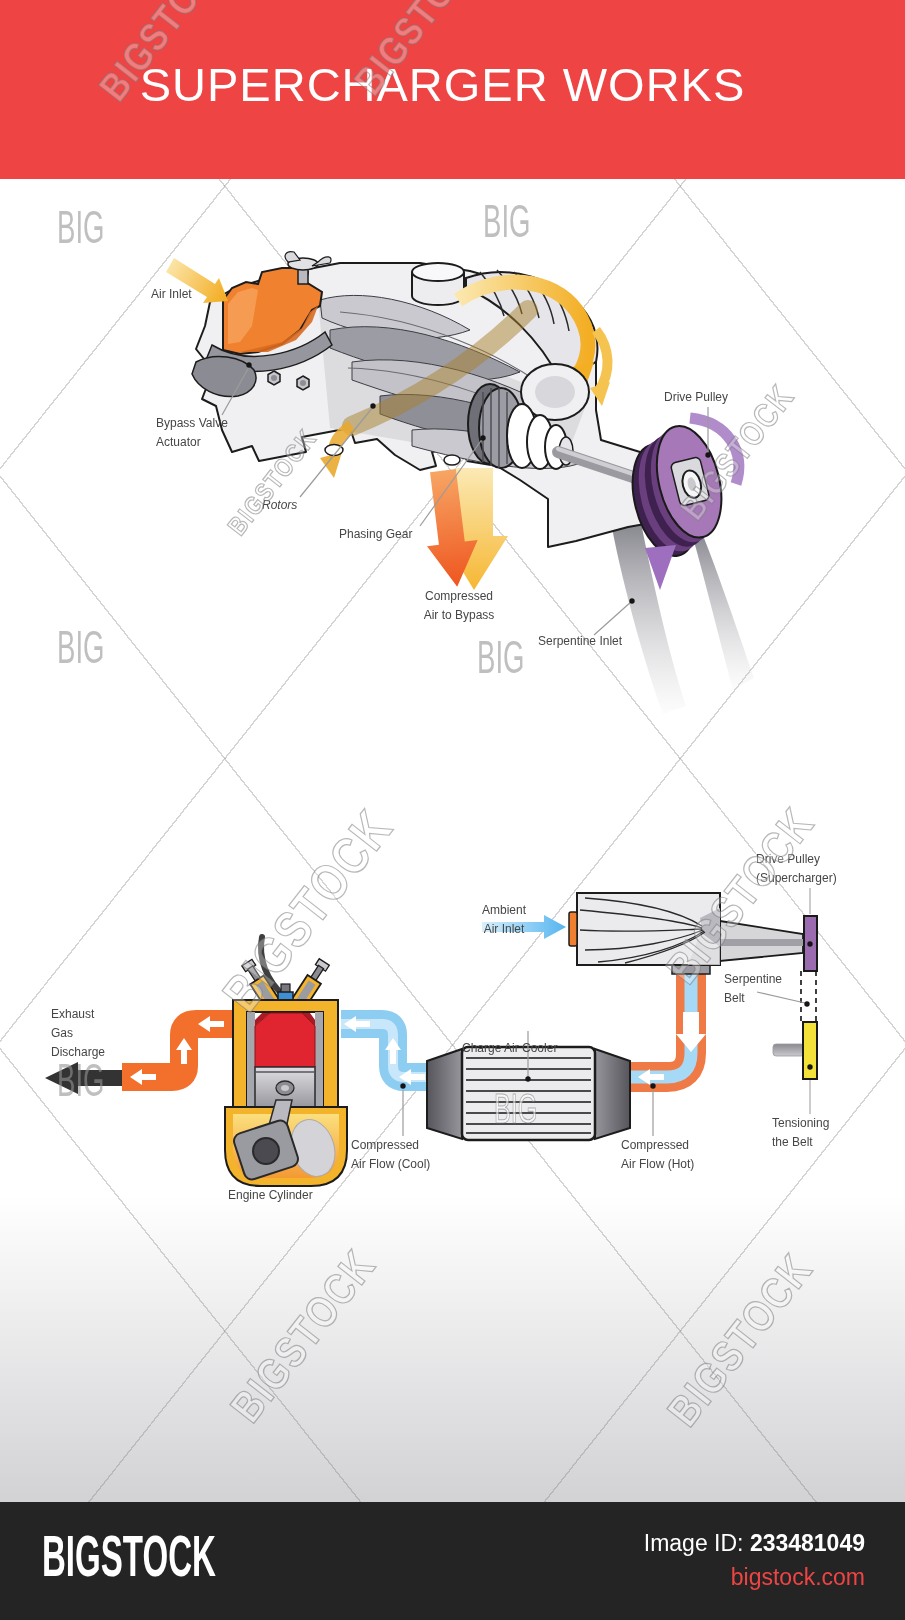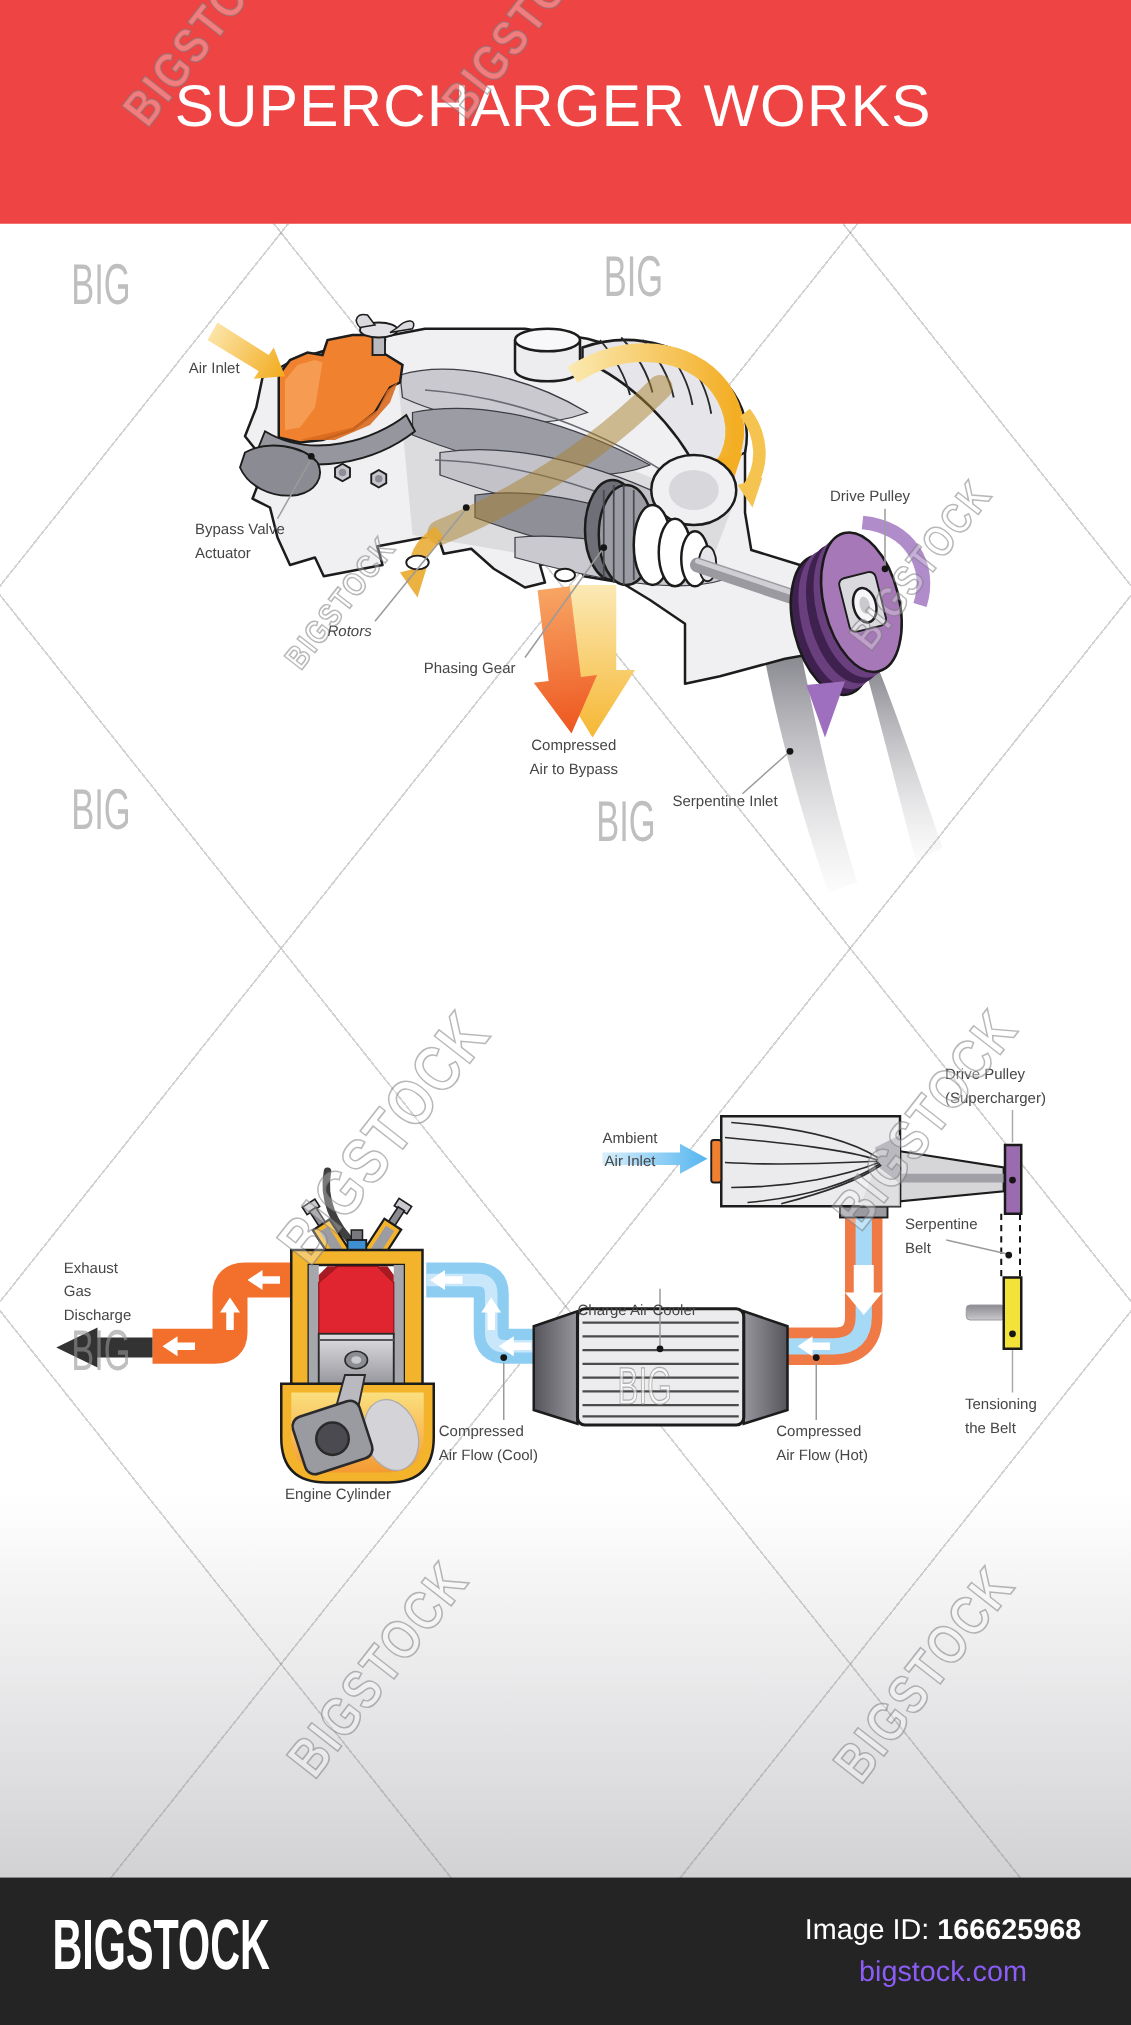--- a/index.html
+++ b/index.html
@@ -28,21 +28,21 @@
   .wm-bs{position:absolute;z-index:5;width:260px;text-align:center;font-weight:700;line-height:1;
          letter-spacing:2px;color:rgba(255,255,255,.30);-webkit-text-stroke:1.3px rgba(118,118,122,.52);
          transform:rotate(-52deg) scaleX(.82);transform-origin:center;pointer-events:none;}
   
   .footer{position:absolute;left:0;top:1502px;width:905px;height:118px;background:#242424;z-index:6;}
   .brand{position:absolute;left:42px;top:26px;color:#ffffff;font-size:57px;line-height:1;font-weight:700;
          letter-spacing:0px;transform:scale(.58,1);transform-origin:left top;}
   .foot-right{position:absolute;right:40px;top:28px;text-align:right;color:#ffffff;}
   .fr1{font-size:23px;}
   .fr1 b{font-weight:700;}
-  .fr2{font-size:23px;color:#8b5cf6;margin-top:7px;text-align:center;}
+  .fr2{font-size:23px;color:#ef4444;margin-top:7px;}
 </style>
 </head>
 <body>
 
 <div id="canvas">
 
   <div class="bottom-fade"></div>
   <div class="diag-lines"></div>
 
   <svg class="art" width="905" height="1620" viewBox="0 0 905 1620">
@@ -406,19 +406,19 @@
   </div>
   <div class="lbl" style="left:772px;top:1114px;">
     <div>Tensioning</div>
     <div>the Belt</div>
   </div>
 
   <div class="footer">
     <div class="brand">BIGSTOCK</div>
     <div class="foot-right">
       <div class="fr1">
-        <span>Image ID:</span>&nbsp;<b>166625968</b>
+        <span>Image ID:</span>&nbsp;<b>233481049</b>
       </div>
       <div class="fr2">bigstock.com</div>
     </div>
   </div>
 
 </div>
 
 </body></html>

